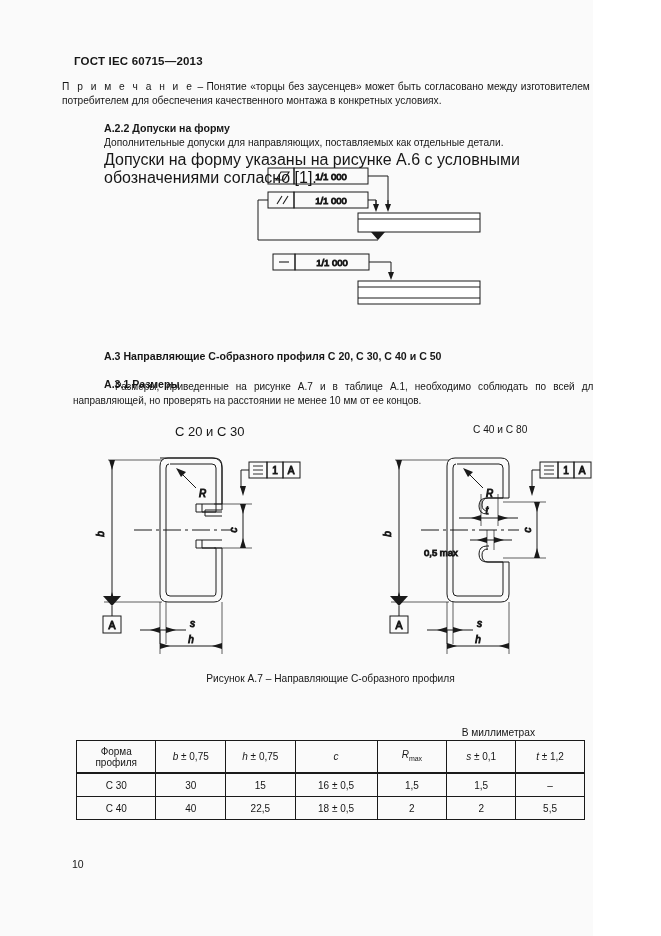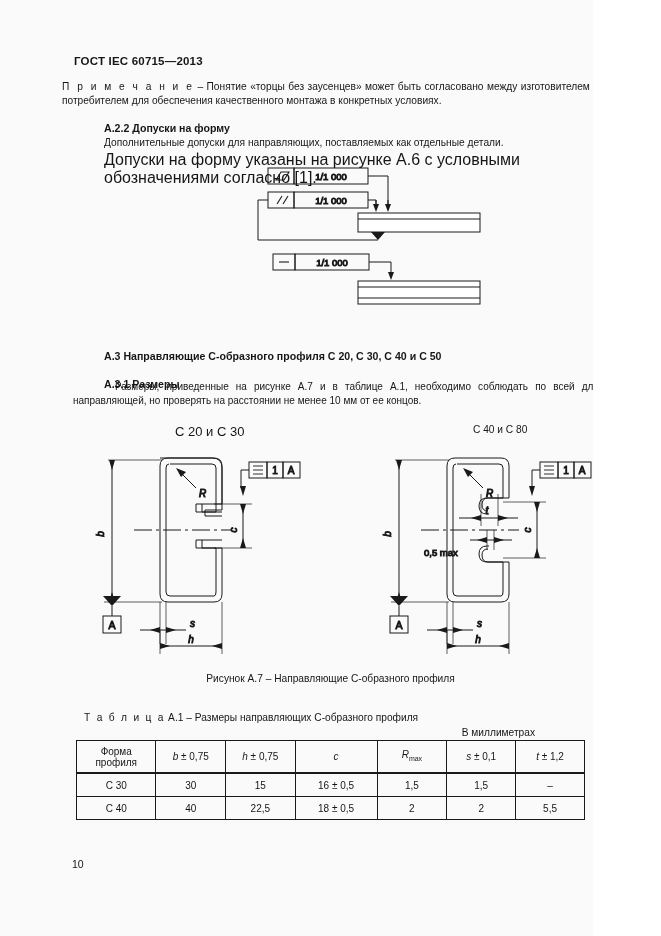--- a/index.html
+++ b/index.html
@@ -426,21 +426,20 @@
         <text x="478" y="213" font-size="10" font-style="italic" text-anchor="middle">h</text>
         <text x="424" y="126" font-size="9.5">0,5  max</text>
         <text x="566" y="44" font-size="10" text-anchor="middle">1</text>
         <text x="582" y="44" font-size="10" text-anchor="middle">A</text>
       </g>
     </svg>
   </div>
 
   <div class="cap-a7">Рисунок А.7 – Направляющие С-образного профиля</div>
 
-  <div class="table-title"><span class="sp">Т а б л и ц а</span> <span>А.1 – Размеры направляющих С-образного профиля</span></div>
 
   <div class="units-note">В миллиметрах</div>
 
   <table class="dims">
     <thead>
       <tr>
         <th>Форма<br>профиля</th>
         <th><span class="it">b</span> ± 0,75</th>
         <th><span class="it">h</span> ± 0,75</th>
         <th><span class="it">c</span></th>

